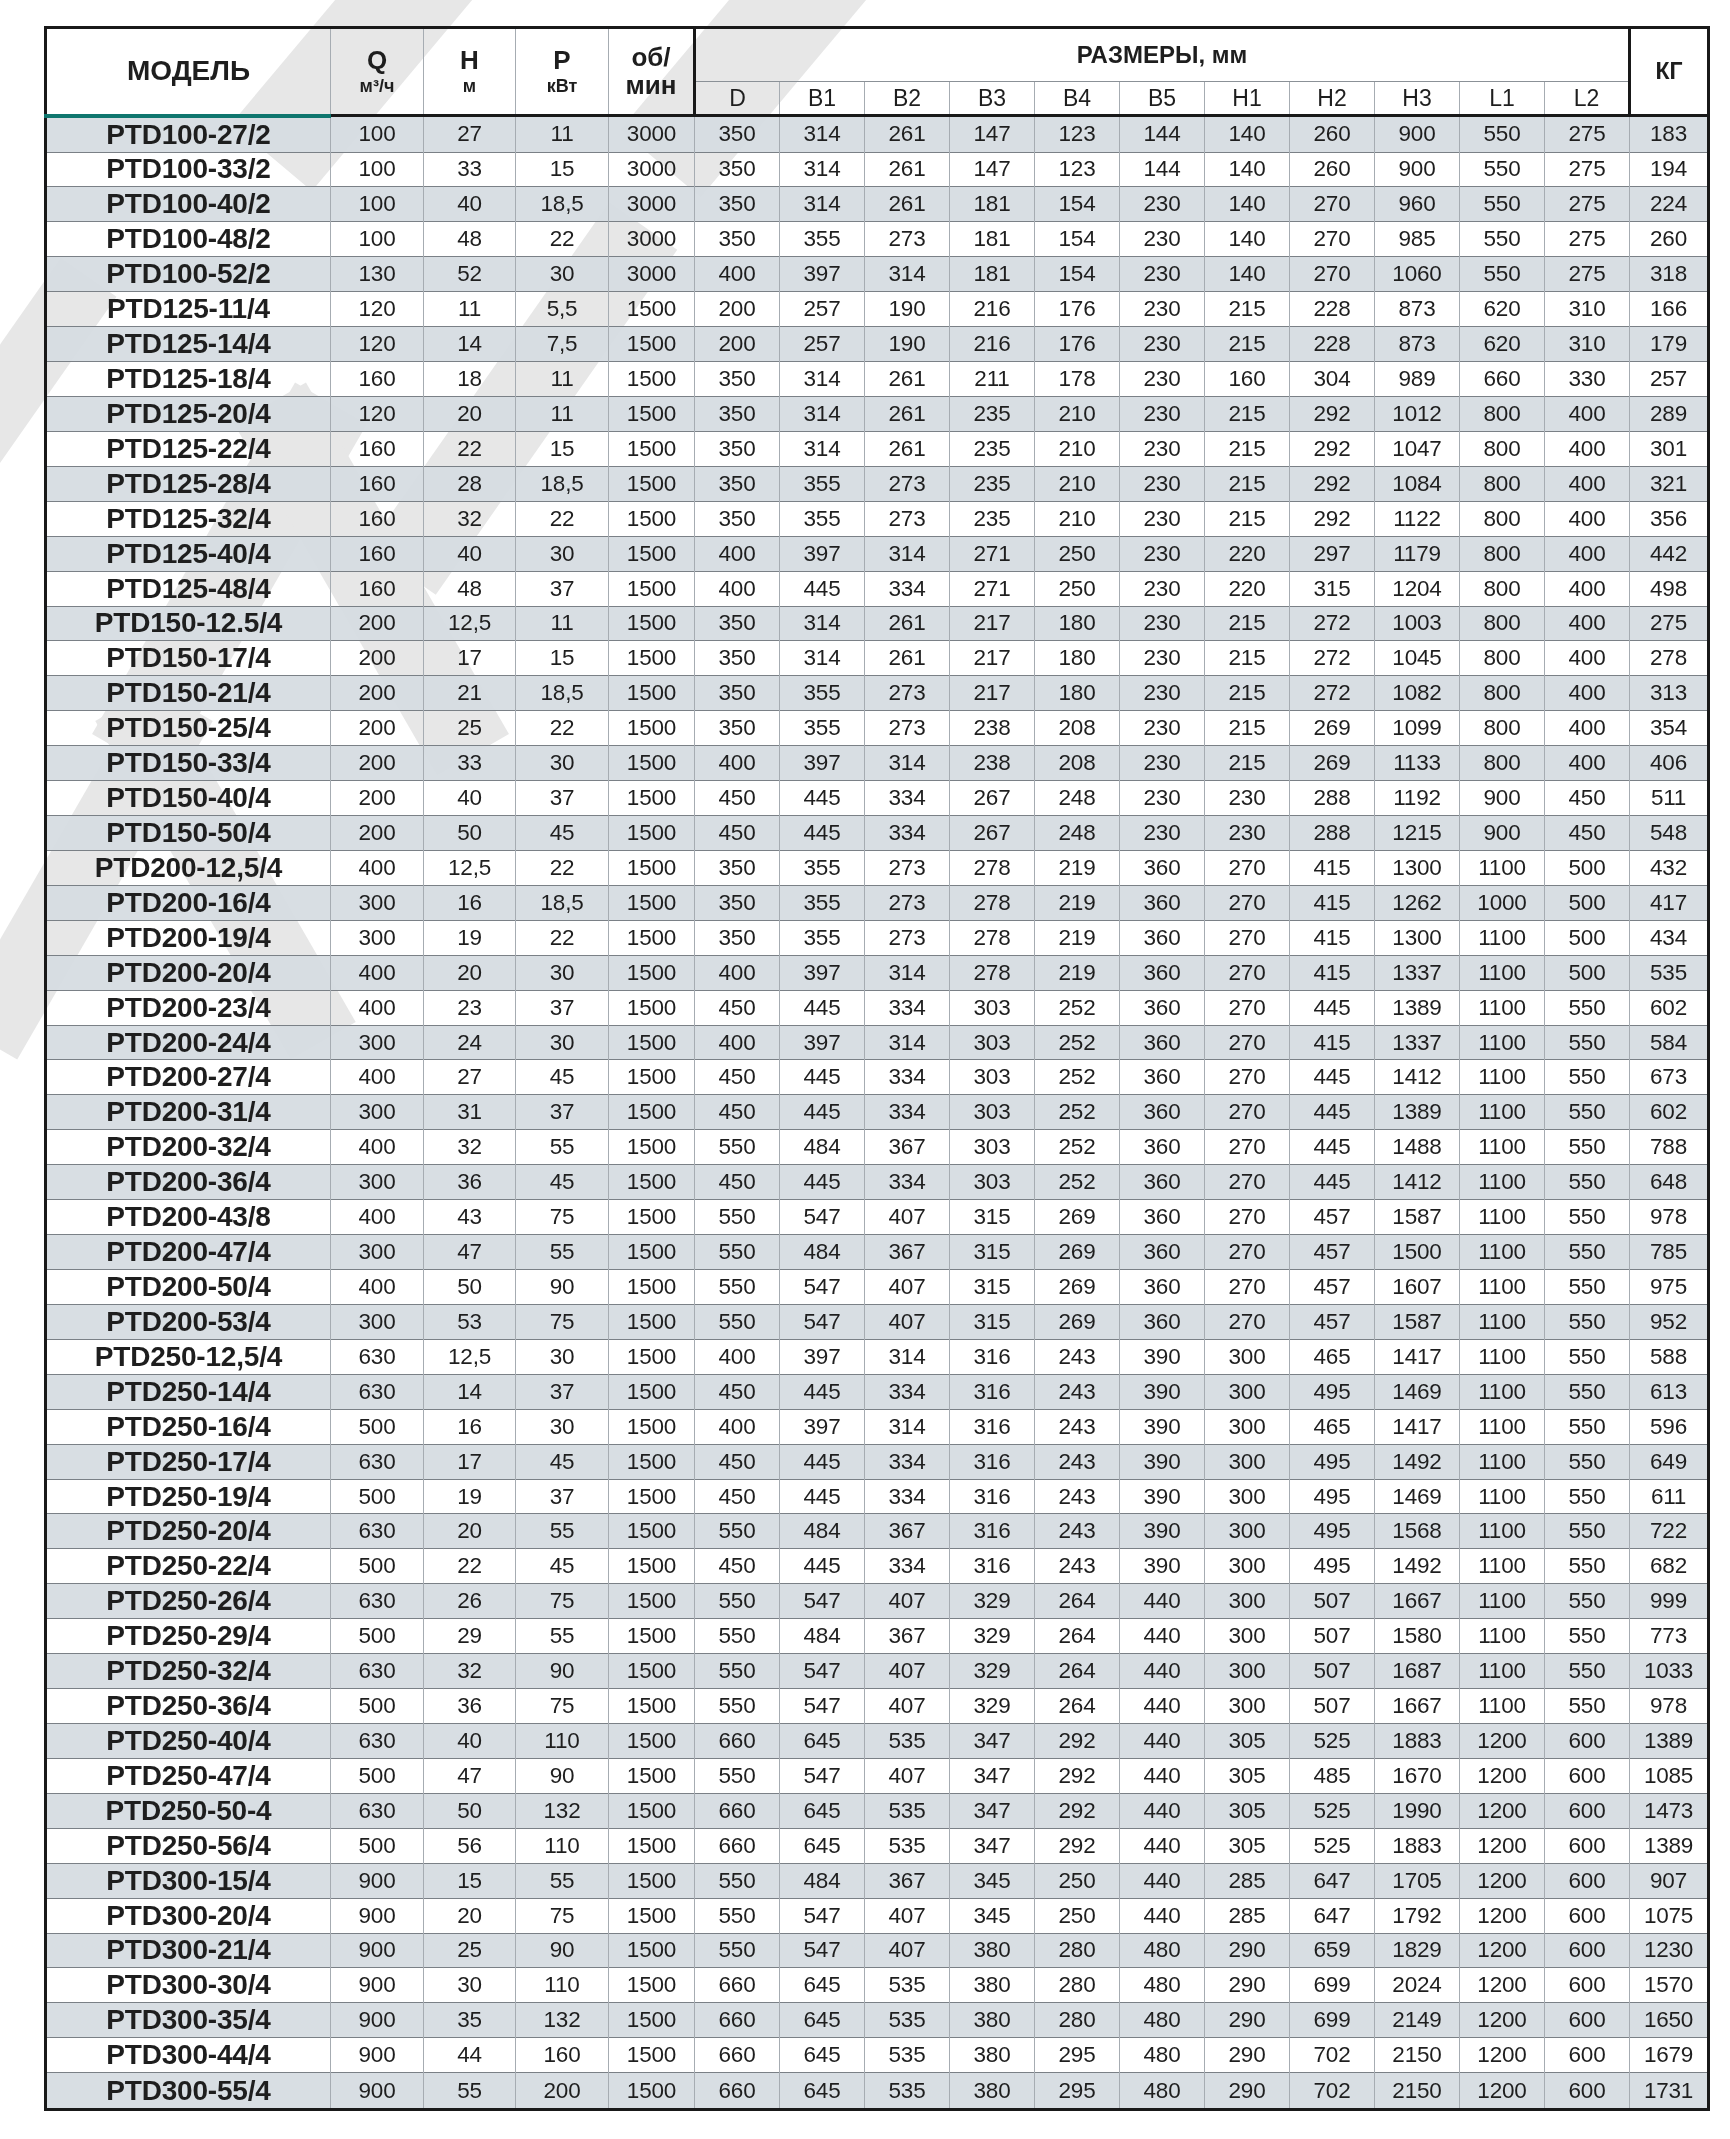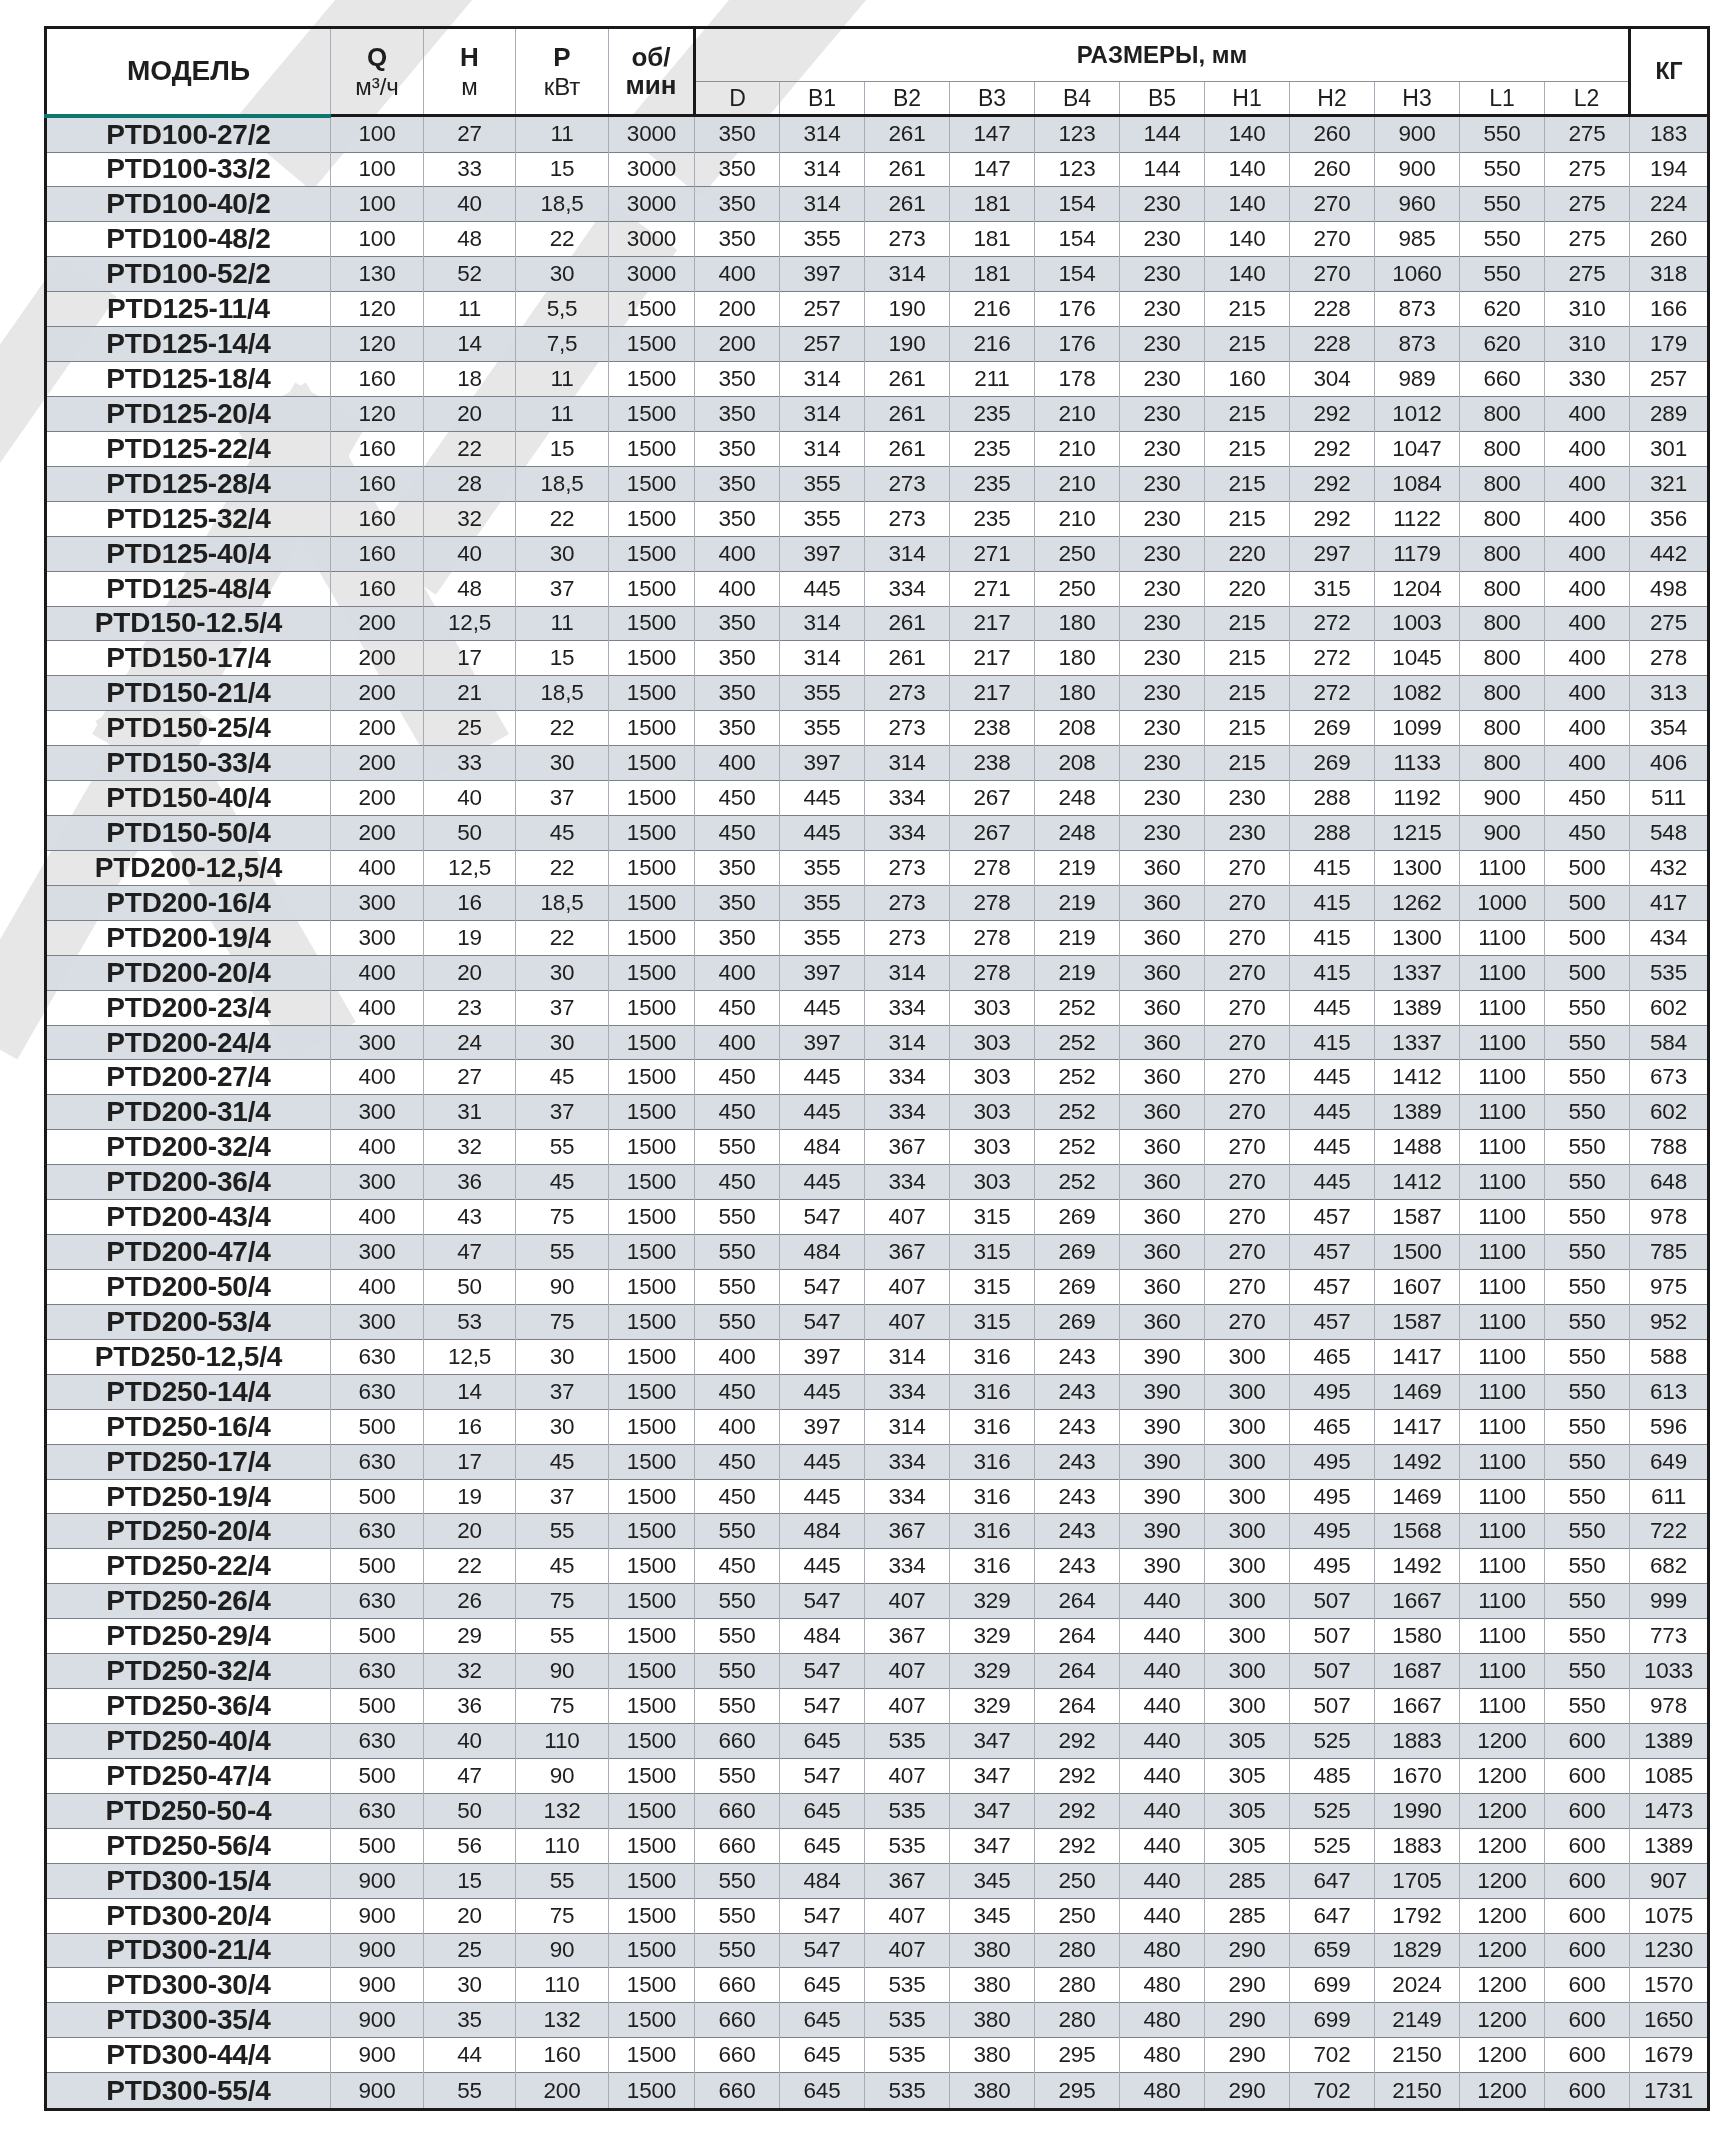--- a/index.html
+++ b/index.html
@@ -27,21 +27,21 @@
   }
   th,td{padding:0;text-align:center;vertical-align:middle;overflow:hidden;}
   
   thead th{
     font-weight:bold;border-left:1.5px solid #a6acb2;
     background:transparent;
   }
   thead tr.h1{height:54px;}
   thead tr.h2{height:34px;}
   .lab{font-size:26px;line-height:1.05;font-weight:bold;}
-  .unit{font-size:24px;line-height:1.05;font-weight:normal;margin-top:3px;}
+  .unit{font-size:18px;line-height:1.05;font-weight:bold;margin-top:3px;}
   .h-model{font-size:28px;border-bottom:4px solid #0f766e;}
   .h-q,.h-h,.h-p,.h-rpm{border-bottom:3px solid #191919;}
   .h-sizes{
     font-size:24px;
     border-left:3px solid #191919;border-right:3px solid #191919;
     border-bottom:1.5px solid #8b9197;
   }
   .h-kg{font-size:23px;border-left:3px solid #191919;border-bottom:3px solid #191919;}
   tr.h2 th{
     font-weight:normal;font-size:23px;
@@ -711,21 +711,21 @@
           <td>252</td>
           <td>360</td>
           <td>270</td>
           <td>445</td>
           <td>1412</td>
           <td>1100</td>
           <td>550</td>
           <td>648</td>
         </tr>
         <tr>
-          <td class="model">PTD200-43/4</td>
+          <td class="model">PTD200-43/8</td>
           <td>400</td>
           <td>43</td>
           <td>75</td>
           <td>1500</td>
           <td>550</td>
           <td>547</td>
           <td>407</td>
           <td>315</td>
           <td>269</td>
           <td>360</td>

